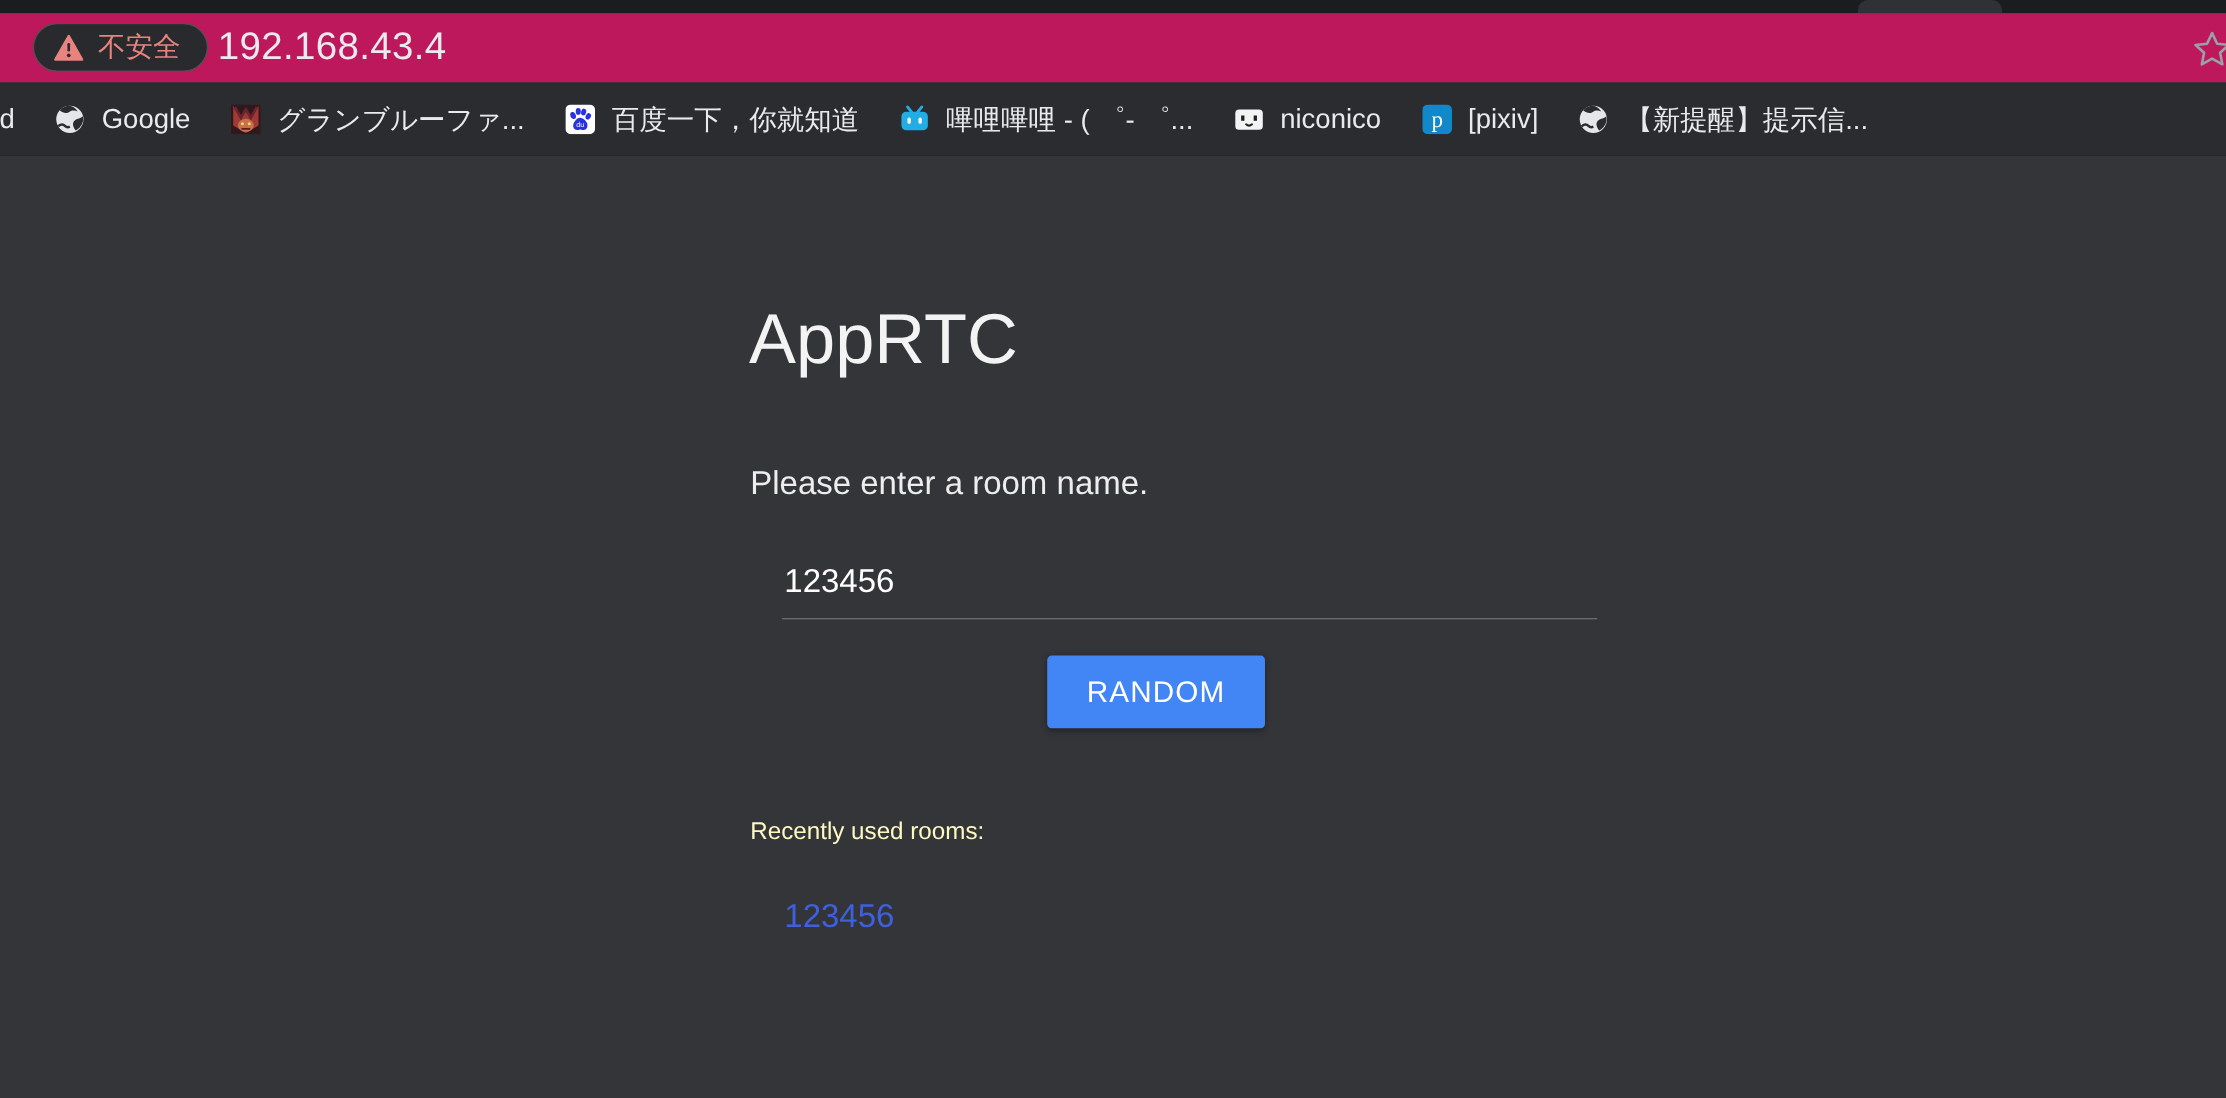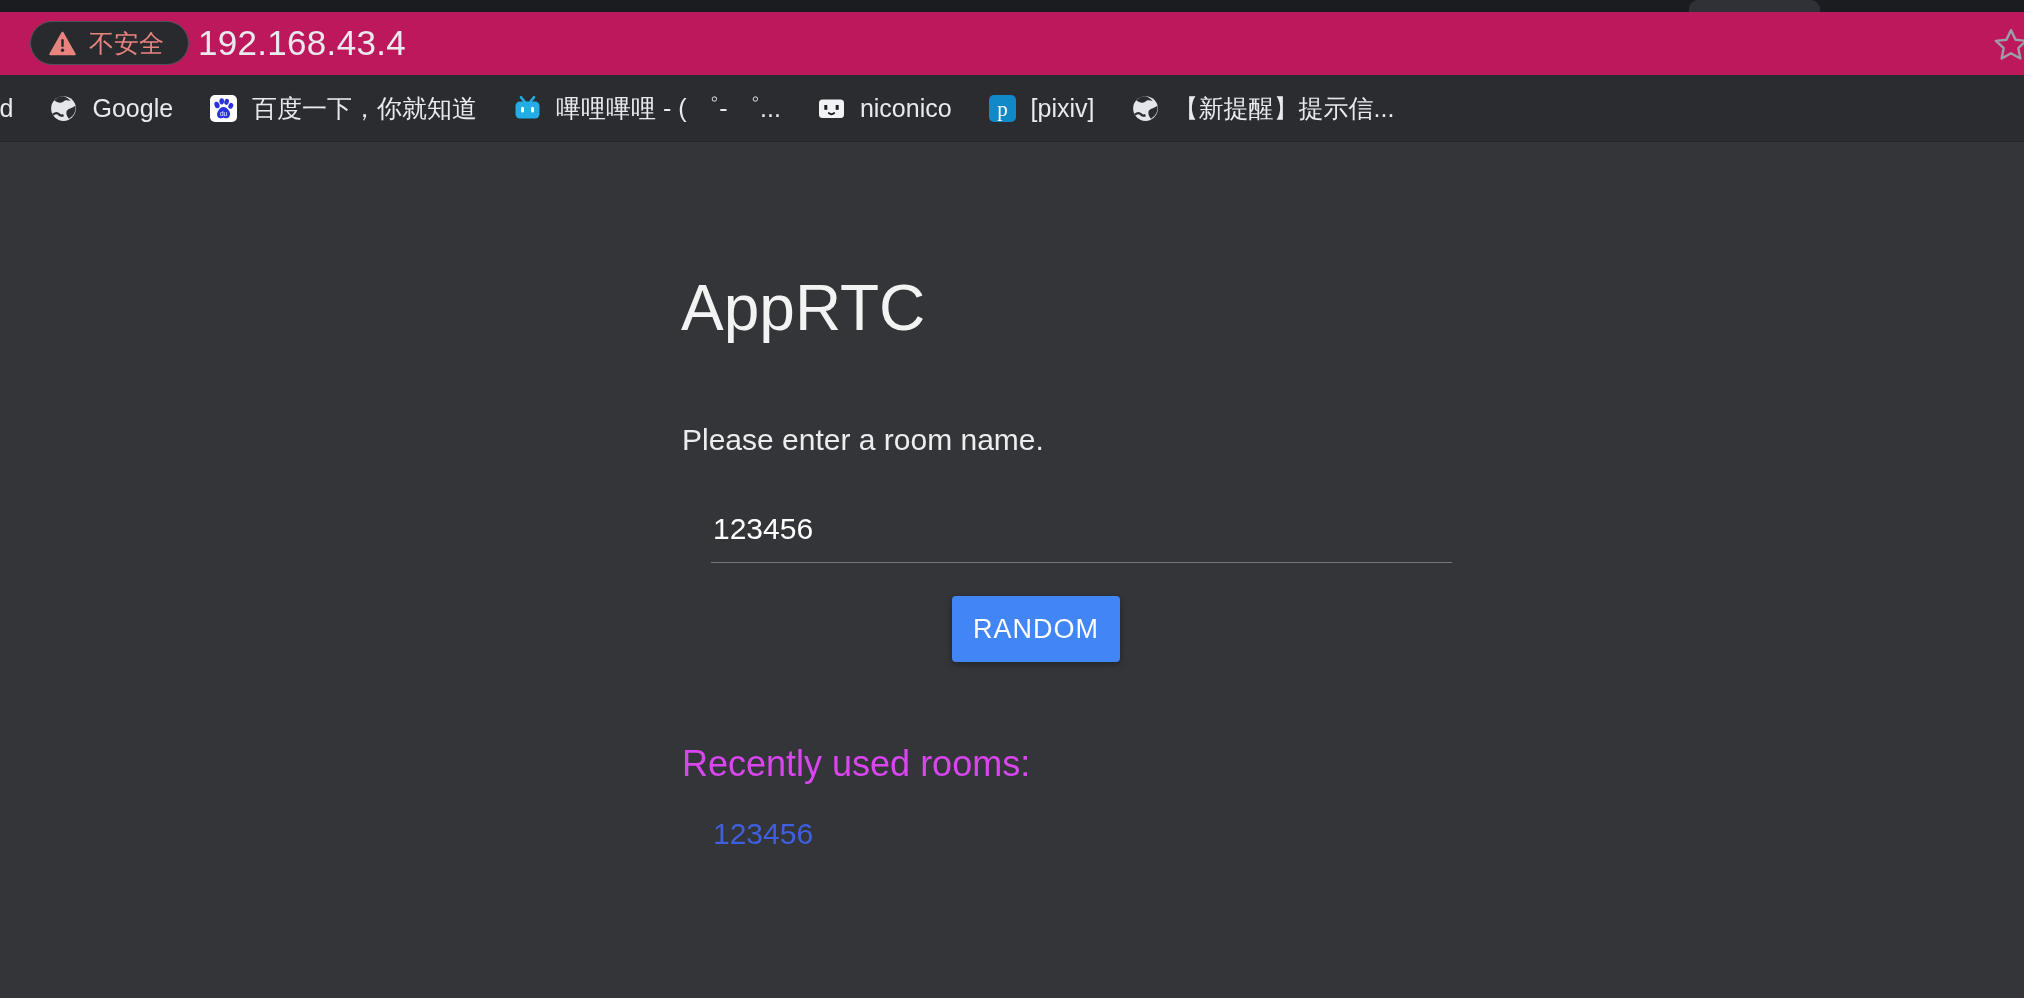--- a/index.html
+++ b/index.html
@@ -39,22 +39,22 @@
     position:absolute;left:711px;top:370px;width:739px;
     background:transparent;border:none;border-bottom:1px solid #75777a;outline:none;
     color:#ffffff;font-size:30px;font-family:inherit;padding:0 0 16px 2px;
   }
   .btn{
     position:absolute;top:454px;height:66px;border:none;border-radius:4px;
     background:#4285f4;color:#fff;font-size:27px;letter-spacing:1px;
     font-family:inherit;cursor:pointer;box-shadow:0 2px 6px rgba(0,0,0,.35);
   }
   .btn-join{left:721px;width:202px;}
-  .btn-random{left:952px;width:168px;}
-  .recent-heading{position:absolute;left:682px;top:601px;font-size:36px;color:#d946ef;}
+  .btn-random{left:952px;width:198px;}
+  .recent-heading{position:absolute;left:682px;top:601px;font-size:22px;color:#fef9c3;}
   .recent-link{position:absolute;left:713px;top:675px;font-size:30px;color:#3e60de;text-decoration:none;cursor:pointer;}
 </style>
 </head>
 <body>
 
 <div class="tab-strip">
   <div class="tab-gap"></div>
 </div>
 
 <div class="toolbar">
@@ -87,20 +87,34 @@
       <svg width="27" height="27" viewBox="0 0 24 24">
         <circle cx="12" cy="12" r="11" fill="#e4e6e9"></circle>
         <path d="M12 1a11 11 0 0 0-8.2 3.7c2.6 2.4 6 2.9 8 1.2 1.6-1.4 4.3-1.5 6.6-.3A11 11 0 0 0 12 1z" fill="#2b2c30"></path>
         <path d="M22.6 9.5c-3.1 2.3-5.6 2-7.3 4-1.5 1.8-.6 5.2 1.6 7.6a11 11 0 0 0 5.7-11.6z" fill="#2b2c30"></path>
         <path d="M2.6 17.5c1.9-1.5 4.1-1.6 5.4-.3 1 1 2.7 1.3 4 .7" fill="none" stroke="#2b2c30" stroke-width="2"></path>
       </svg>
     </span>
     <span>Google</span>
   </div>
 
+  <div class="bookmark">
+    <span class="favicon">
+      <svg width="27" height="27" viewBox="0 0 27 27">
+        <rect width="27" height="27" fill="#30191c"></rect>
+        <path d="M2 1 L9 14 L13.5 6 L18 14 L25 1 L25 19 L13.5 26 L2 19 Z" fill="#a03a35"></path>
+        <path d="M3.5 2.5 l5.5 9.5 4.5-7.5 4.5 7.5 5.5-9.5" fill="none" stroke="#6e2430" stroke-width="2.4"></path>
+        <ellipse cx="13.5" cy="19" rx="7.2" ry="6" fill="#c96f4a"></ellipse>
+        <circle cx="10.4" cy="17.5" r="1.4" fill="#d8e06a"></circle>
+        <circle cx="16.6" cy="17.5" r="1.4" fill="#d8e06a"></circle>
+        <path d="M9.5 22.2 h8" stroke="#5a2020" stroke-width="1.6"></path>
+      </svg>
+    </span>
+    <span>グランブルーファ...</span>
+  </div>
 
   <div class="bookmark">
     <span class="favicon">
       <svg width="27" height="27" viewBox="0 0 27 27">
         <rect width="27" height="27" rx="5" fill="#ffffff"></rect>
         <ellipse cx="7" cy="10" rx="2.5" ry="3.3" fill="#2932e1" transform="rotate(-18 7 10)"></ellipse>
         <ellipse cx="11.7" cy="6.3" rx="2.3" ry="3.1" fill="#2932e1"></ellipse>
         <ellipse cx="16.6" cy="6.8" rx="2.3" ry="3.1" fill="#2932e1" transform="rotate(12 16.6 6.8)"></ellipse>
         <ellipse cx="20.8" cy="10.8" rx="2.3" ry="3" fill="#2932e1" transform="rotate(28 20.8 10.8)"></ellipse>
         <path d="M8 16.2c1.5-2.6 3-4.2 5.5-4.2s4.6 2 5.9 4.3c1.3 2.3.9 6.9-3 6.9-2 0-2.6-.8-2.9-.8-.3 0-1 .8-2.8.8-4 0-4.3-4.6-2.7-7z" fill="#2932e1"></path>

